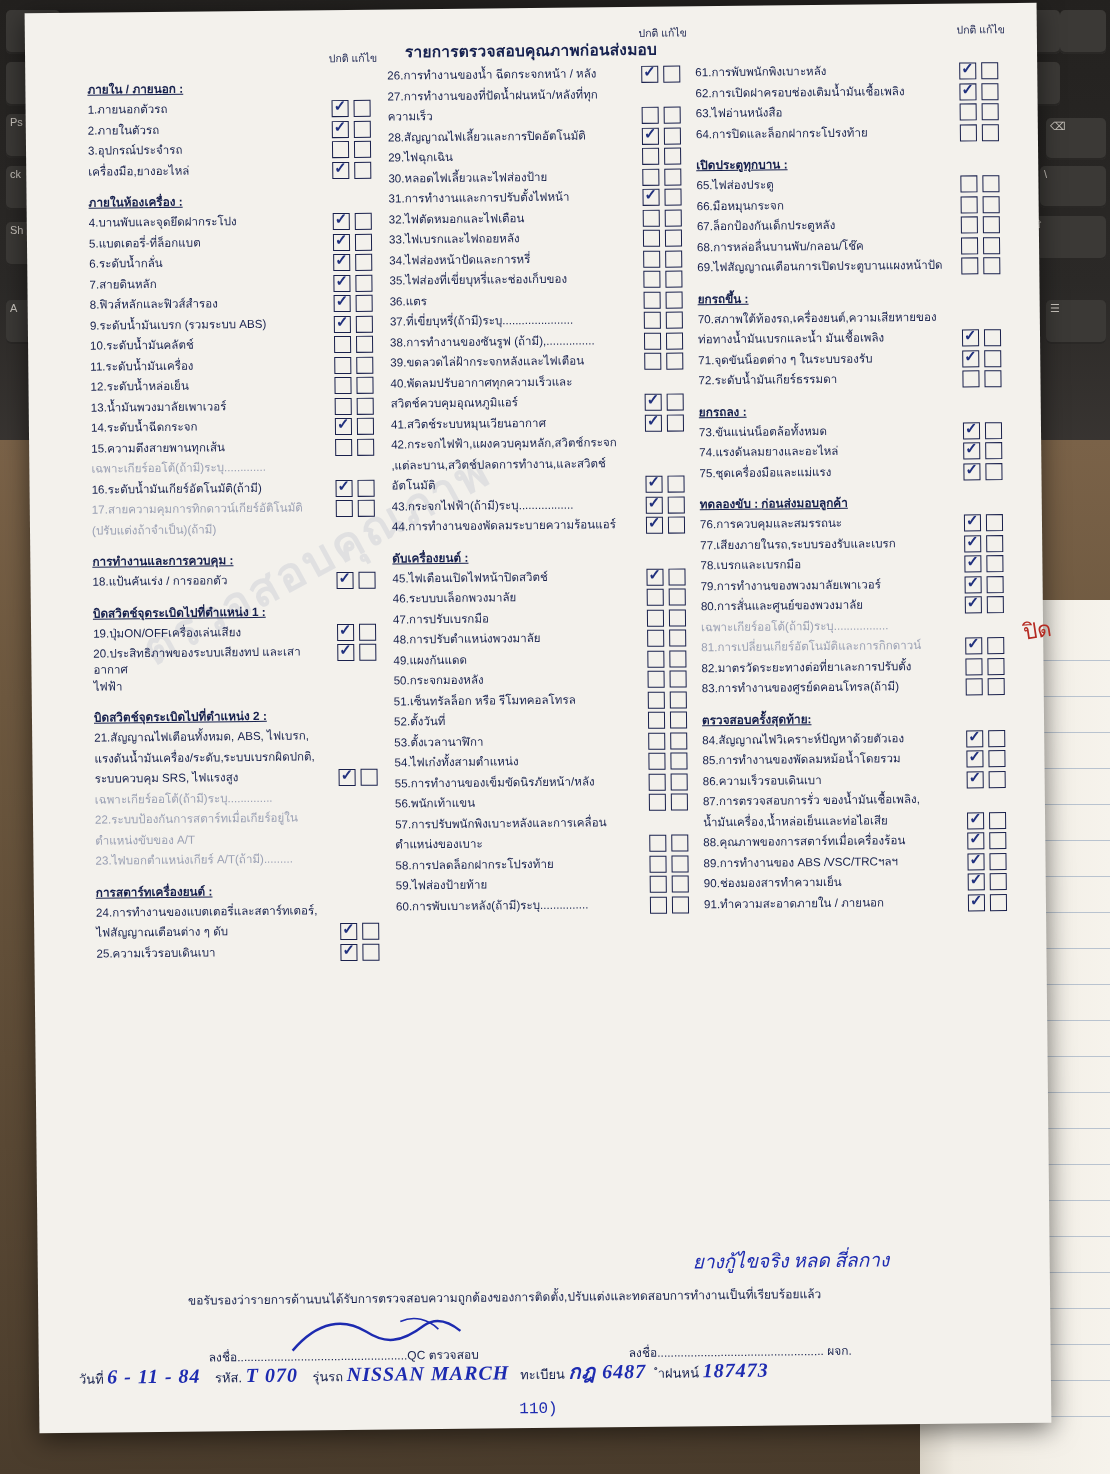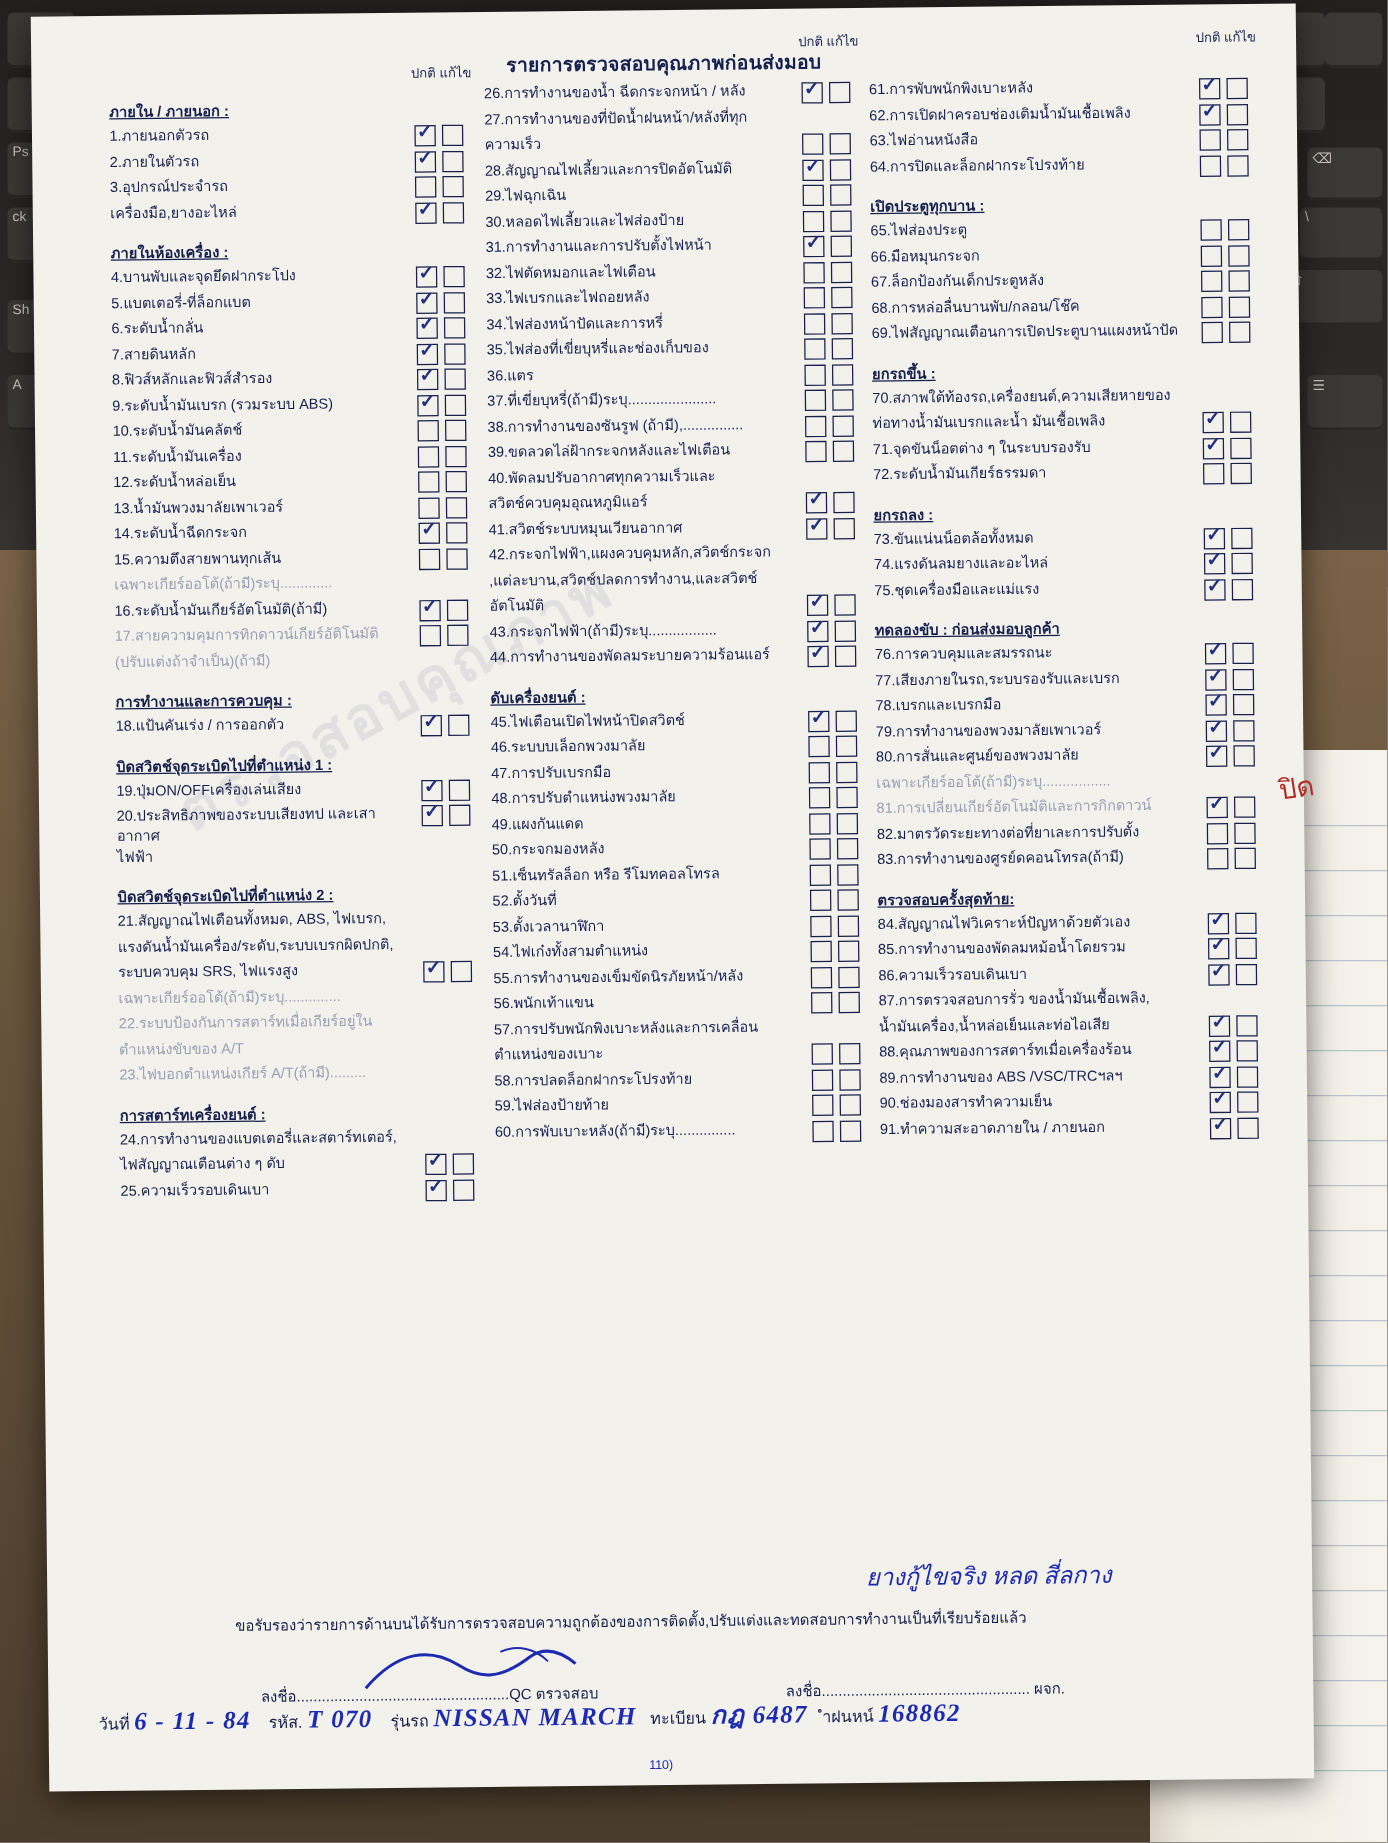--- a/index.html
+++ b/index.html
@@ -59,21 +59,21 @@
     font-weight:bold;letter-spacing:3px;pointer-events:none;white-space:nowrap;}
 
   
   .certify{position:absolute;left:150px;right:40px;bottom:122px;font-size:12px;color:#16204d;}
   .signline{position:absolute;left:170px;right:40px;bottom:84px;font-size:12px;color:#16204d;}
   .sig-left{position:absolute;left:0;}
   .sig-right{position:absolute;left:420px;}
   .bottomline{position:absolute;left:40px;right:30px;bottom:40px;font-size:13px;color:#16204d;}
   .hw{font-family:"Liberation Serif", serif;color:#1d2bb0;font-size:20px;font-style:italic;font-weight:bold;
       letter-spacing:1px;}
-  .pagenum{position:absolute;left:480px;bottom:10px;font-size:10px;color:#1d2bb0;font-family:Liberation Sans, sans-serif;}
+  .pagenum{position:absolute;left:480px;bottom:10px;font-size:16px;color:#1d2bb0;font-family:Liberation Mono, monospace;}
   #sig-scribble{position:absolute;left:250px;bottom:72px;width:190px;height:44px;}
   #thai-note{position:absolute;left:655px;bottom:150px;font-size:19px;color:#1d2bb0;
       font-family:"Liberation Serif",serif;font-style:italic;}
   #redmark{position:absolute;right:-8px;top:610px;font-size:22px;color:#b52a22;transform:rotate(-8deg);
       font-family:"Liberation Serif",serif;}
 </style>
 </head>
 <body>
 
 <div id="bg-desk"></div>
@@ -105,21 +105,21 @@
 </div>
 <div id="bg-keycaps">
   <div class="kc" style="left:6px;top:10px;width:54px;height:44px;"></div>
   <div class="kc" style="left:6px;top:62px;width:64px;height:44px;"></div>
   <div class="kc" style="left:6px;top:114px;width:70px;height:44px;">
       <span>Ps</span>
     </div>
   <div class="kc" style="left:6px;top:166px;width:70px;height:44px;">
       <span>ck</span>
     </div>
-  <div class="kc" style="left:6px;top:240px;width:40px;height:44px;">
+  <div class="kc" style="left:6px;top:222px;width:40px;height:44px;">
       <span>Sh</span>
     </div>
   <div class="kc" style="left:6px;top:300px;width:40px;height:44px;">
       <span>A</span>
     </div>
   <div class="kc" style="left:1016px;top:10px;width:44px;height:44px;">
       <span>ญ</span>
     </div>
   <div class="kc" style="left:1016px;top:62px;width:44px;height:44px;">
       <span>บ</span>
@@ -975,18 +975,18 @@
       <span>รหัส.</span>
       <span class="hw">T 070</span>
       &nbsp;&nbsp;
       <span>รุ่นรถ</span>
       <span class="hw">NISSAN MARCH</span>
       &nbsp;
       <span>ทะเบียน</span>
       <span class="hw">กฎ 6487</span>
       &nbsp;
       <span>ำฝนหน์</span>
-      <span class="hw">168862</span>
+      <span class="hw">187473</span>
     </div>
 
     <div class="pagenum">110)</div>
   </div>
 </div>
 
 </body></html>

